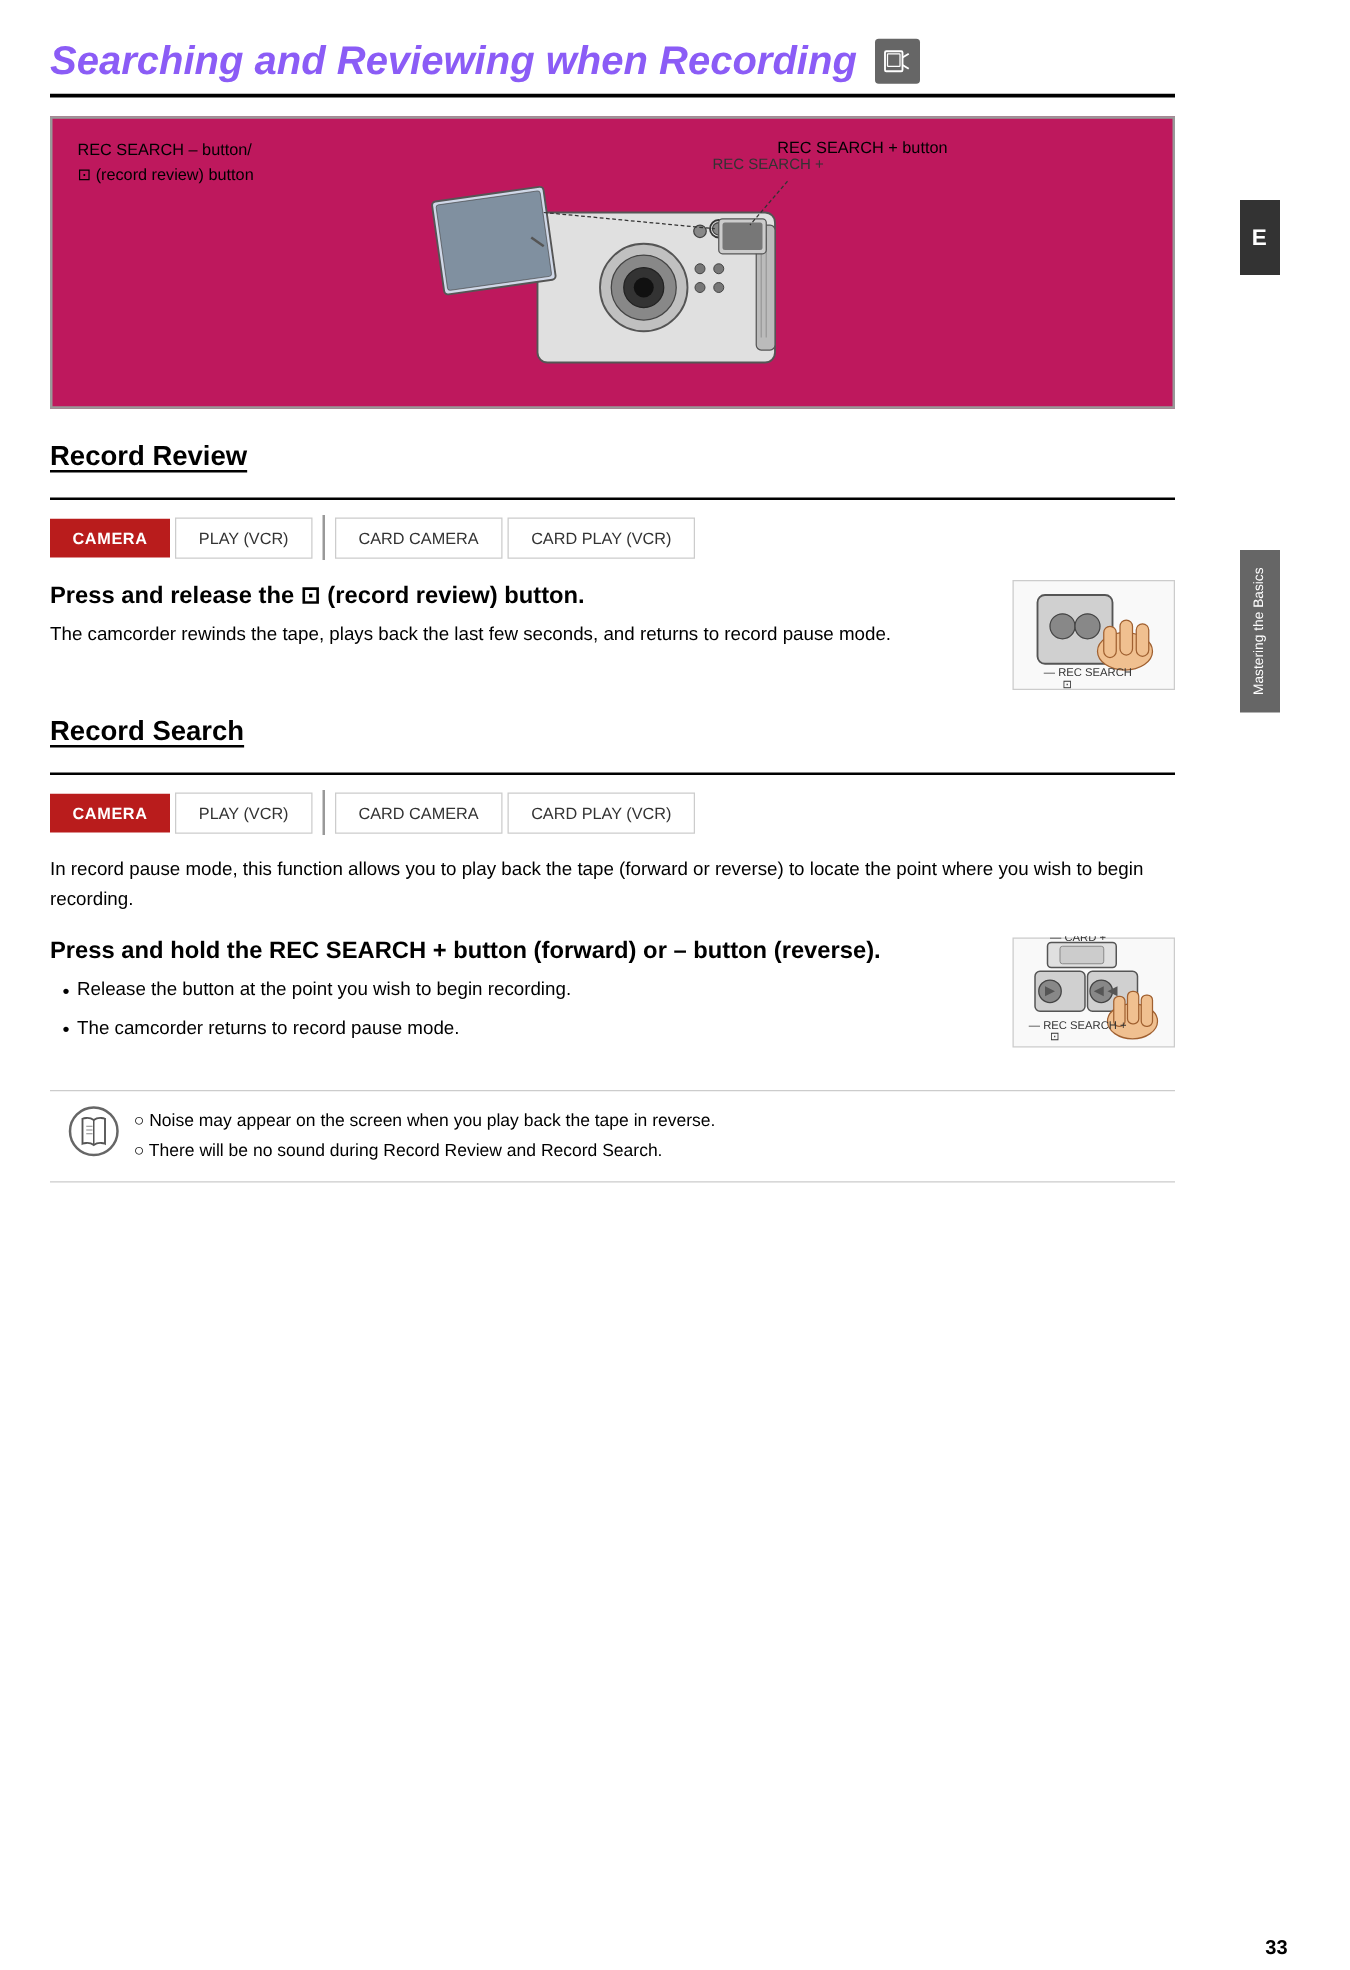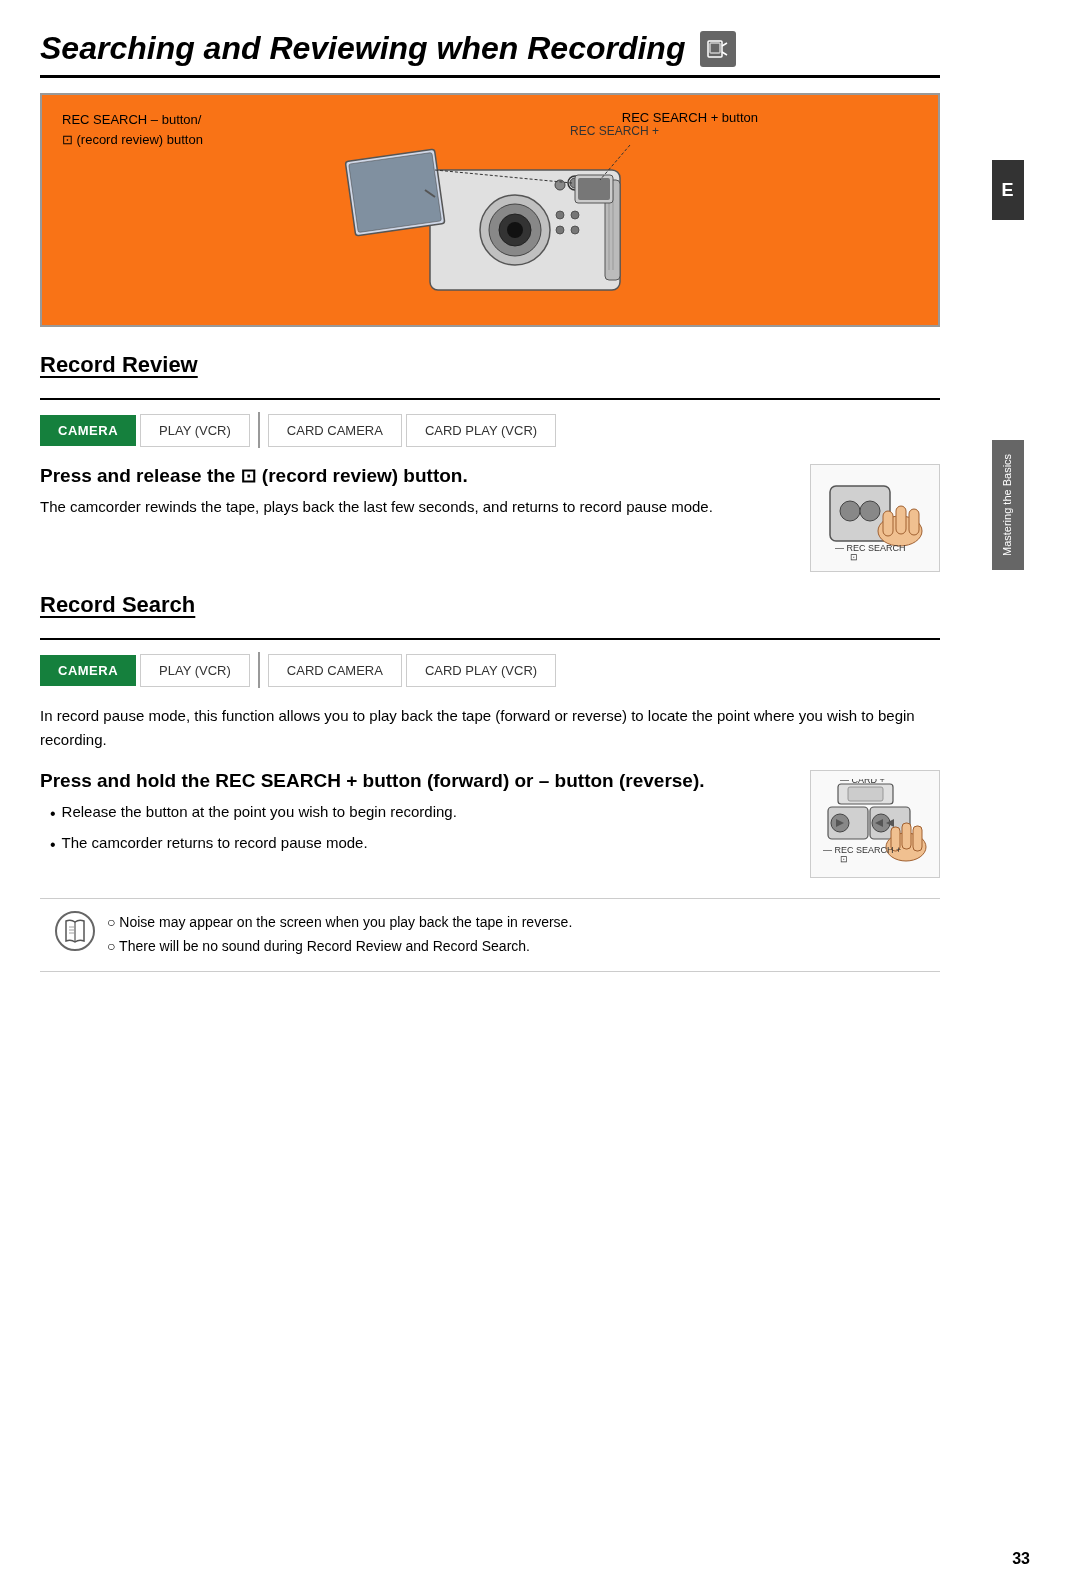--- a/index.html
+++ b/index.html
@@ -63,21 +63,21 @@
       height: 130px;
       text-align: center;
       line-height: 1.2;
     }
 
     
     .page-title {
       font-size: 32px;
       font-style: italic;
       font-weight: bold;
-      color: #000000;
+      color: #8b5cf6;
       margin-bottom: 8px;
       display: flex;
       align-items: center;
       gap: 15px;
     }
 
     .title-icon {
       background: #666;
       color: #fff;
       width: 36px;
@@ -94,21 +94,21 @@
       border-top: 3px solid #000;
       margin-bottom: 15px;
     }
 
     
     .camera-diagram-box {
       border: 2px solid #999;
       padding: 20px;
       margin-bottom: 25px;
       position: relative;
-      background: #f97316;
+      background: #be185d;
       min-height: 230px;
       display: flex;
       align-items: flex-start;
     }
 
     .diagram-labels {
       position: absolute;
       top: 15px;
       left: 20px;
       font-size: 13px;
@@ -143,21 +143,21 @@
 
     
     .mode-buttons {
       display: flex;
       align-items: center;
       gap: 4px;
       margin-bottom: 16px;
     }
 
     .mode-btn-active {
-      background: #15803d;
+      background: #b91c1c;
       color: #fff;
       padding: 8px 18px;
       font-size: 13px;
       font-weight: bold;
       letter-spacing: 0.5px;
     }
 
     .mode-btn-inactive {
       background: #fff;
       color: #333;
@@ -196,21 +196,21 @@
       margin-bottom: 20px;
     }
 
     .instruction-text {
       flex: 1;
     }
 
     .instruction-image {
       width: 130px;
       min-width: 130px;
-      height: 108px;
+      height: 88px;
       border: 1px solid #ccc;
       display: flex;
       align-items: center;
       justify-content: center;
       position: relative;
       background: #f9f9f9;
     }
 
     
     .bullet-list {

